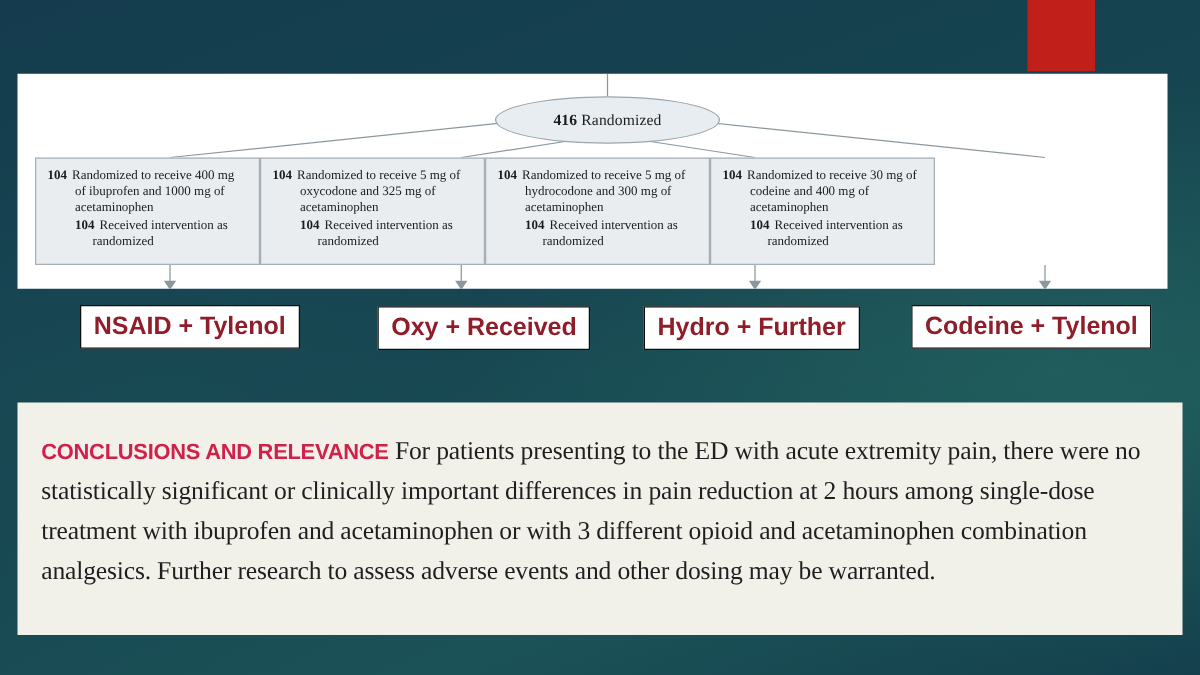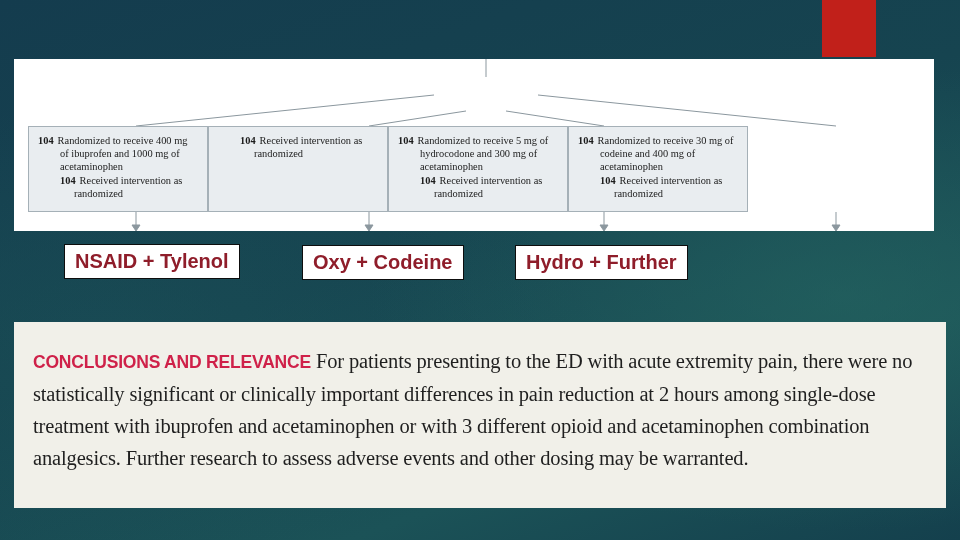--- a/index.html
+++ b/index.html
@@ -204,35 +204,44 @@
           <polygon points="118,166 126,166 122,172"></polygon>
           <line x1="355" y1="153" x2="355" y2="170"></line>
           <polygon points="351,166 359,166 355,172"></polygon>
           <line x1="590" y1="153" x2="590" y2="170"></line>
           <polygon points="586,166 594,166 590,172"></polygon>
           <line x1="822" y1="153" x2="822" y2="170"></line>
           <polygon points="818,166 826,166 822,172"></polygon>
         </g>
       </svg>
 
+      <div class="ellipse-node">
+        <div class="ellipse-label">
+          <b>416</b>
+          <span>Randomized</span>
+        </div>
+      </div>
 
       <div class="groups">
 
         <div class="group-box">
           <p class="line-a">
             <b>104</b><span>Randomized to receive 400 mg of ibuprofen and 1000 mg of acetaminophen</span>
           </p>
           <p class="line-b">
             <span class="ind">
               <b>104</b><span>Received intervention as randomized</span>
             </span>
           </p>
         </div>
 
         <div class="group-box">
+          <p class="line-a">
+            <b>104</b><span>Randomized to receive 5 mg of oxycodone and 325 mg of acetaminophen</span>
+          </p>
           <p class="line-b">
             <span class="ind">
               <b>104</b><span>Received intervention as randomized</span>
             </span>
           </p>
         </div>
 
         <div class="group-box">
           <p class="line-a">
             <b>104</b><span>Randomized to receive 5 mg of hydrocodone and 300 mg of acetaminophen</span>
@@ -254,22 +263,23 @@
             </span>
           </p>
         </div>
 
       </div>
     </div>
   </div>
 
   <div class="callouts">
     <div class="callout c0">NSAID + Tylenol</div>
-    <div class="callout c1">Oxy + Codeine</div>
+    <div class="callout c1">Oxy + Received</div>
     <div class="callout c2">Hydro + Further</div>
+    <div class="callout c3">Codeine + Tylenol</div>
   </div>
 
   <div class="concl-panel">
     <p class="concl-text">
       <span class="concl-head">CONCLUSIONS AND RELEVANCE</span><span>For patients presenting to the ED with acute extremity pain, there were no statistically significant or clinically important differences in pain reduction at 2 hours among single-dose treatment with ibuprofen and acetaminophen or with 3 different opioid and acetaminophen combination analgesics. Further research to assess adverse events and other dosing may be warranted.</span>
     </p>
   </div>
 
 </div>
 

